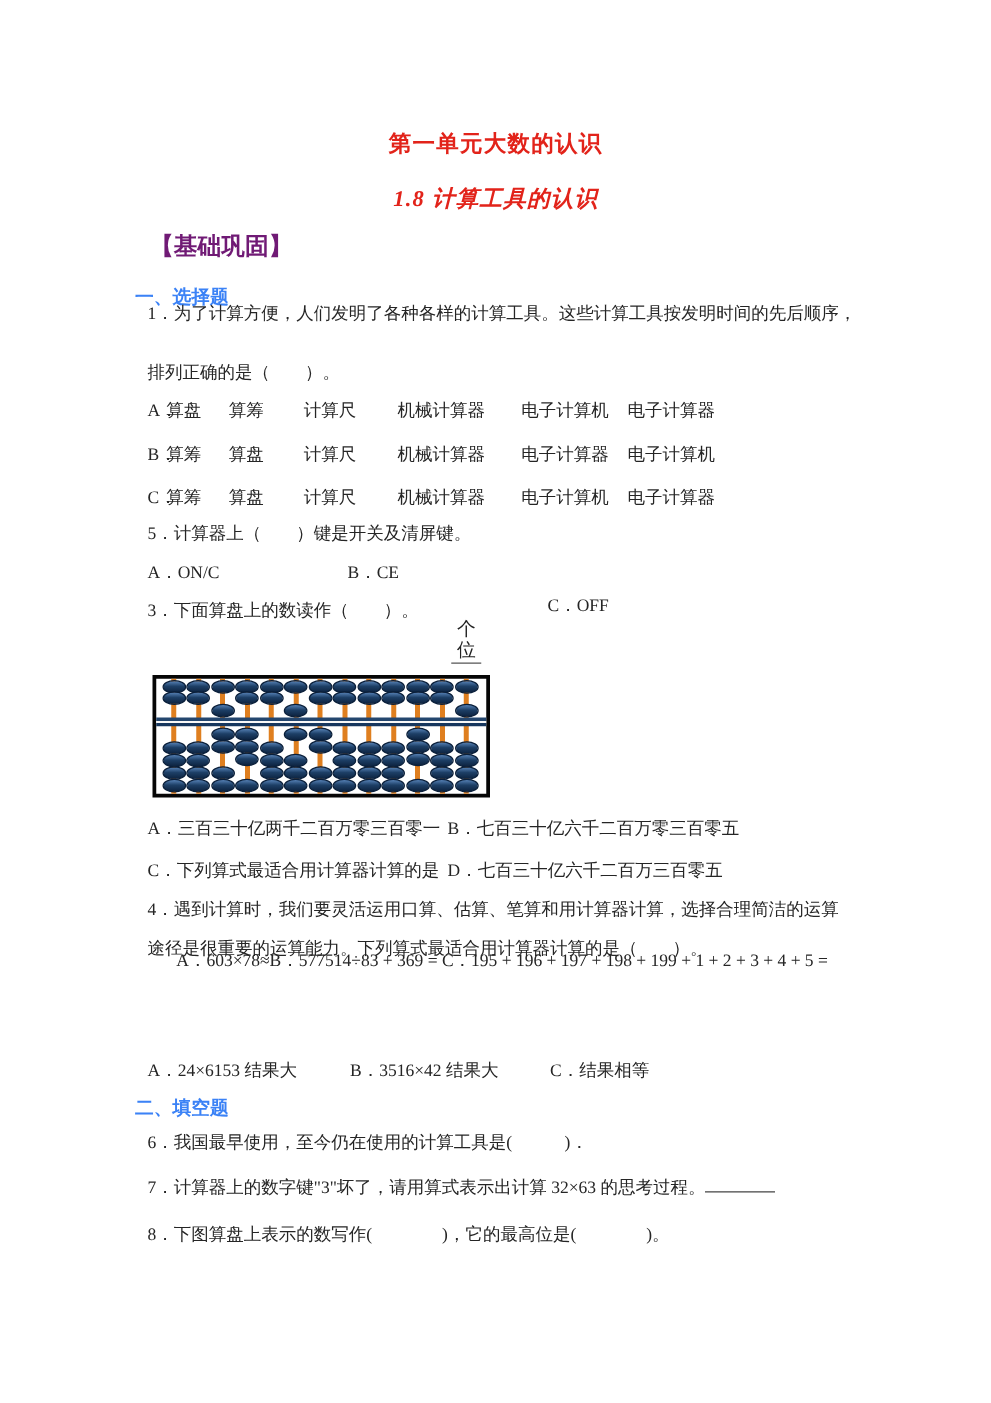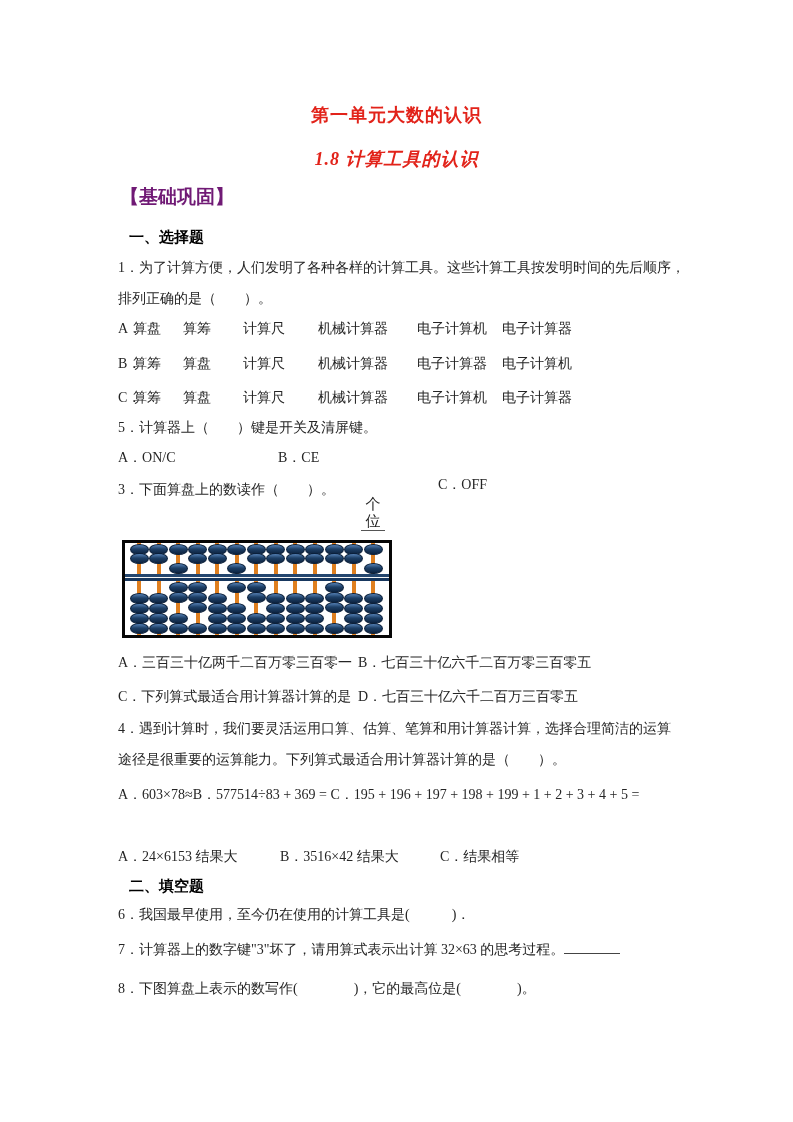--- a/index.html
+++ b/index.html
@@ -15,31 +15,31 @@
   .line{position:absolute;left:118px;white-space:pre;line-height:19px;}
   .line span{white-space:pre;}
   .row{position:absolute;left:118px;height:20px;}
   .row > span{position:absolute;top:0;white-space:pre;}
 
   .title{position:absolute;left:0;width:100%;text-align:center;
          font-weight:bold;font-size:18px;color:#e2231a;letter-spacing:1px;}
   .t-title1{top:103px;}
   .t-title2{top:147px;font-style:italic;}
   .badge{position:absolute;left:120px;top:184px;font-weight:bold;font-size:19px;color:#701a75;}
-  .sec{position:absolute;left:129px;font-weight:bold;font-size:15px;color:#000000;}
+  .sec{position:absolute;left:108px;font-weight:bold;font-size:15px;color:#3b82f6;}
   .t-sec1{top:228px;}
   .t-sec2{top:877px;}
 
-  .t-q1l1{top:258px;}  .t-q1l2{top:289px;}
+  .t-q1l1{top:242px;}  .t-q1l2{top:289px;}
   .t-q1A{top:320px;}   .t-q1B{top:355px;}   .t-q1C{top:389px;}
   .t-q2{top:418px;}    .t-q2o{top:449px;}
   .t-q3{top:480px;}
   .t-q3ab{top:654px;}  .t-q3cd{top:688px;}
   .t-q4l1{top:719px;}  .t-q4l2{top:750px;}
-  .t-q4o{top:785px;}
+  .t-q4o{top:760px;margin-left:23px;}
   .t-q5{top:817px;}    .t-q5o{top:848px;}
   .t-q6{top:905px;}    .t-q7{top:939px;}    .t-q8{top:979px;}
 
   
   .cL{left:0;}
   .q1-i0{left:15px;} .q1-i1{left:65px;} .q1-i2{left:125px;}
   .q1-i3{left:200px;} .q1-i4{left:299px;} .q1-i5{left:384px;}
   .c160{left:160px;} .c320{left:320px;margin-top:27px;}
   .c240{left:240px;}
   .c162{left:162px;} .c322{left:322px;}

